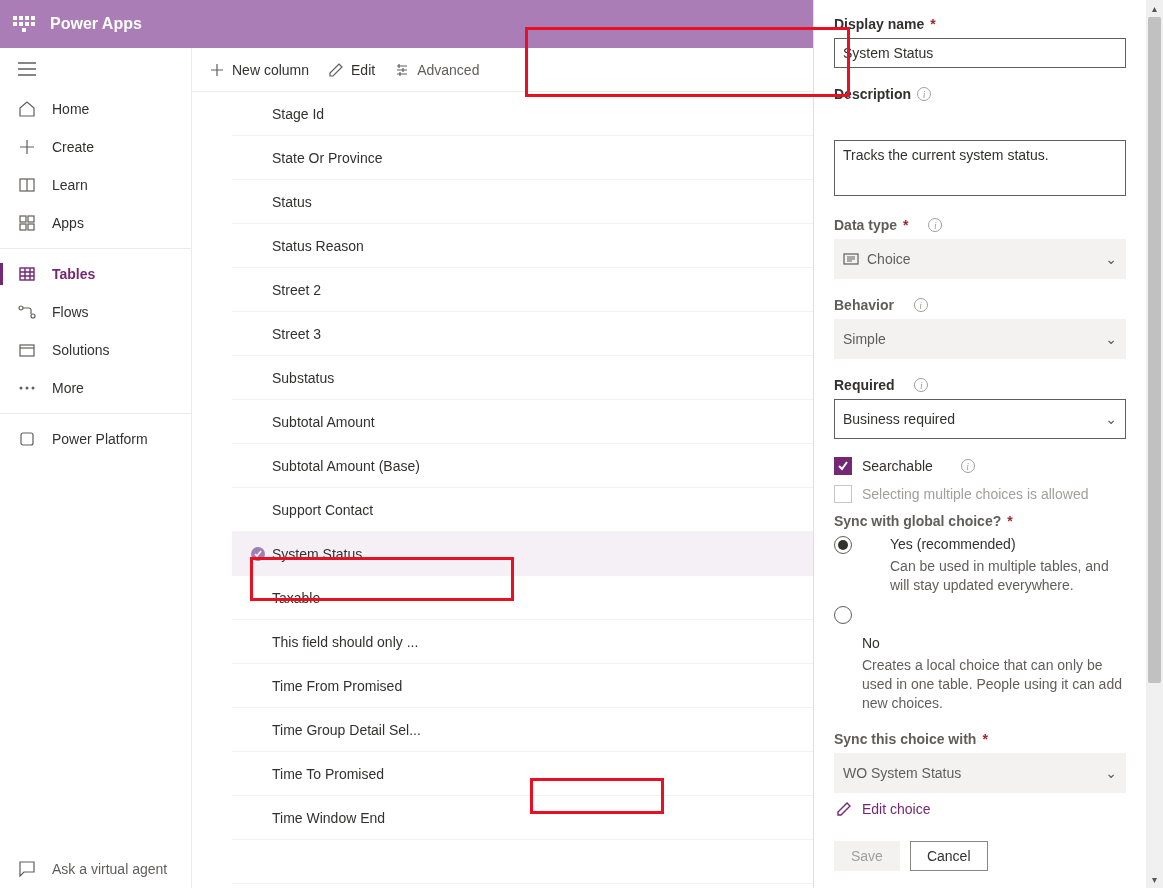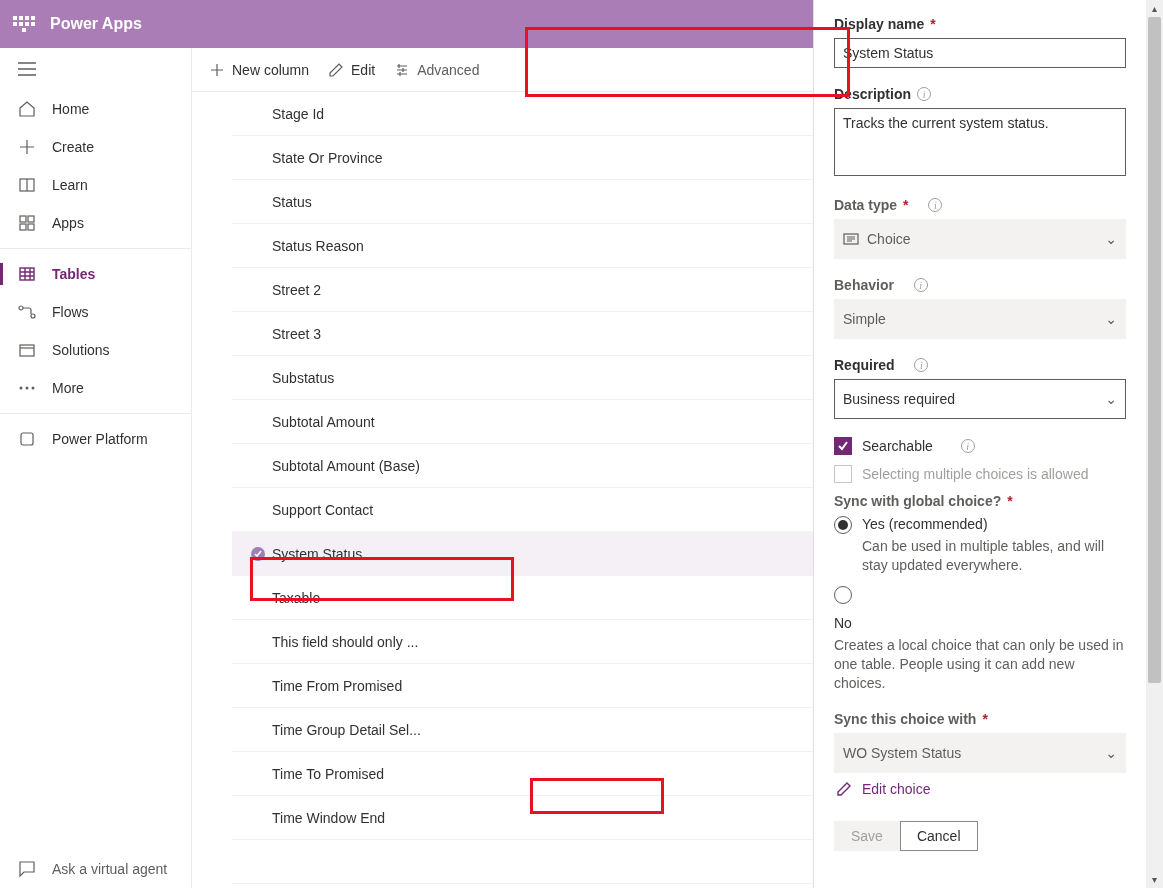--- a/index.html
+++ b/index.html
@@ -46,41 +46,41 @@
 
   .panel .field { margin-bottom: 18px; }
   .panel label { display:flex; align-items:center; gap:6px; font-weight:600; font-size:14px; margin-bottom:6px; color:#323130; }
   .panel label.sub { font-weight:600; color:#605e5c; }
   .panel .req { color:#a4262c; }
   .panel .info { width:14px; height:14px; border:1px solid #a19f9d; border-radius:50%; font-size:10px; display:inline-flex; align-items:center; justify-content:center; color:#a19f9d; font-weight:400; font-style: italic; font-family: serif;}
   .panel input[type=text], .panel textarea, .panel .select {
     width:100%; border:1px solid #605e5c; padding:6px 8px; font-family:inherit; font-size:14px;
     background:#fff; color:#323130;
   }
-  .panel textarea { height:68px; resize:none; }
+  .panel textarea { height:56px; resize:none;margin-top:32px; }
   .panel .select { display:flex; align-items:center; justify-content:space-between; height:40px; }
   .panel .select.disabled { background:#f3f2f1; border-color:#f3f2f1; color:#605e5c; }
   .panel .select .chev { color:#605e5c; }
   .panel .select .dt { display:flex; align-items:center; gap:8px; color:#605e5c; }
 
   .check-row { display:flex; align-items:center; gap:10px; margin-bottom:10px; }
   .check-row .box { width:18px; height:18px; border:1px solid #605e5c; display:flex; align-items:center; justify-content:center; }
   .check-row.checked .box { background:#742774; border-color:#742774; color:#fff; }
   .check-row.disabled { color:#a19f9d; }
   .check-row.disabled .box { border-color:#c8c6c4; }
 
   .radio-row { display:flex; gap:10px; margin-bottom:4px; }
   .radio-row .radio { width:18px; height:18px; border:1px solid #605e5c; border-radius:50%; flex-shrink:0; margin-top:1px; display:flex; align-items:center; justify-content:center; }
   .radio-row.selected .radio::after { content:""; width:10px; height:10px; background:#323130; border-radius:50%; }
-  .radio-row .rlabel { line-height:1.3; }
+  .radio-row .rlabel { line-height:1.3;margin-left:28px; }
   .radio-row .desc { color:#605e5c; font-size:14px; margin-top:4px; line-height:1.35; }
 
   .edit-choice { display:flex; align-items:center; gap:10px; padding:6px 2px; color:#742774; cursor:pointer; margin-top:2px; }
 
-  .panel .buttons { display:flex; margin-top:12px; }
+  .panel .buttons { display:flex; gap:10px; margin-top:12px; }
   .panel .btn { padding:6px 16px; border:1px solid #8a8886; background:#fff; cursor:pointer; }
   .panel .btn.disabled { background:#f3f2f1; border-color:#f3f2f1; color:#a19f9d; cursor:default; }
 
   
   .hl { position:absolute; border:3px solid #e81123; pointer-events:none; z-index:50; }
 
   
   .scroll-col { position:absolute; top:0; right:0; bottom:0; width:17px; background:#f0f0f0; display:flex; flex-direction:column; align-items:center; }
   .scroll-col .arrow { height:17px; width:100%; display:flex; align-items:center; justify-content:center; color:#555; font-size:10px; cursor:pointer;}
   .scroll-col .track { flex:1; width:100%; position:relative; }

